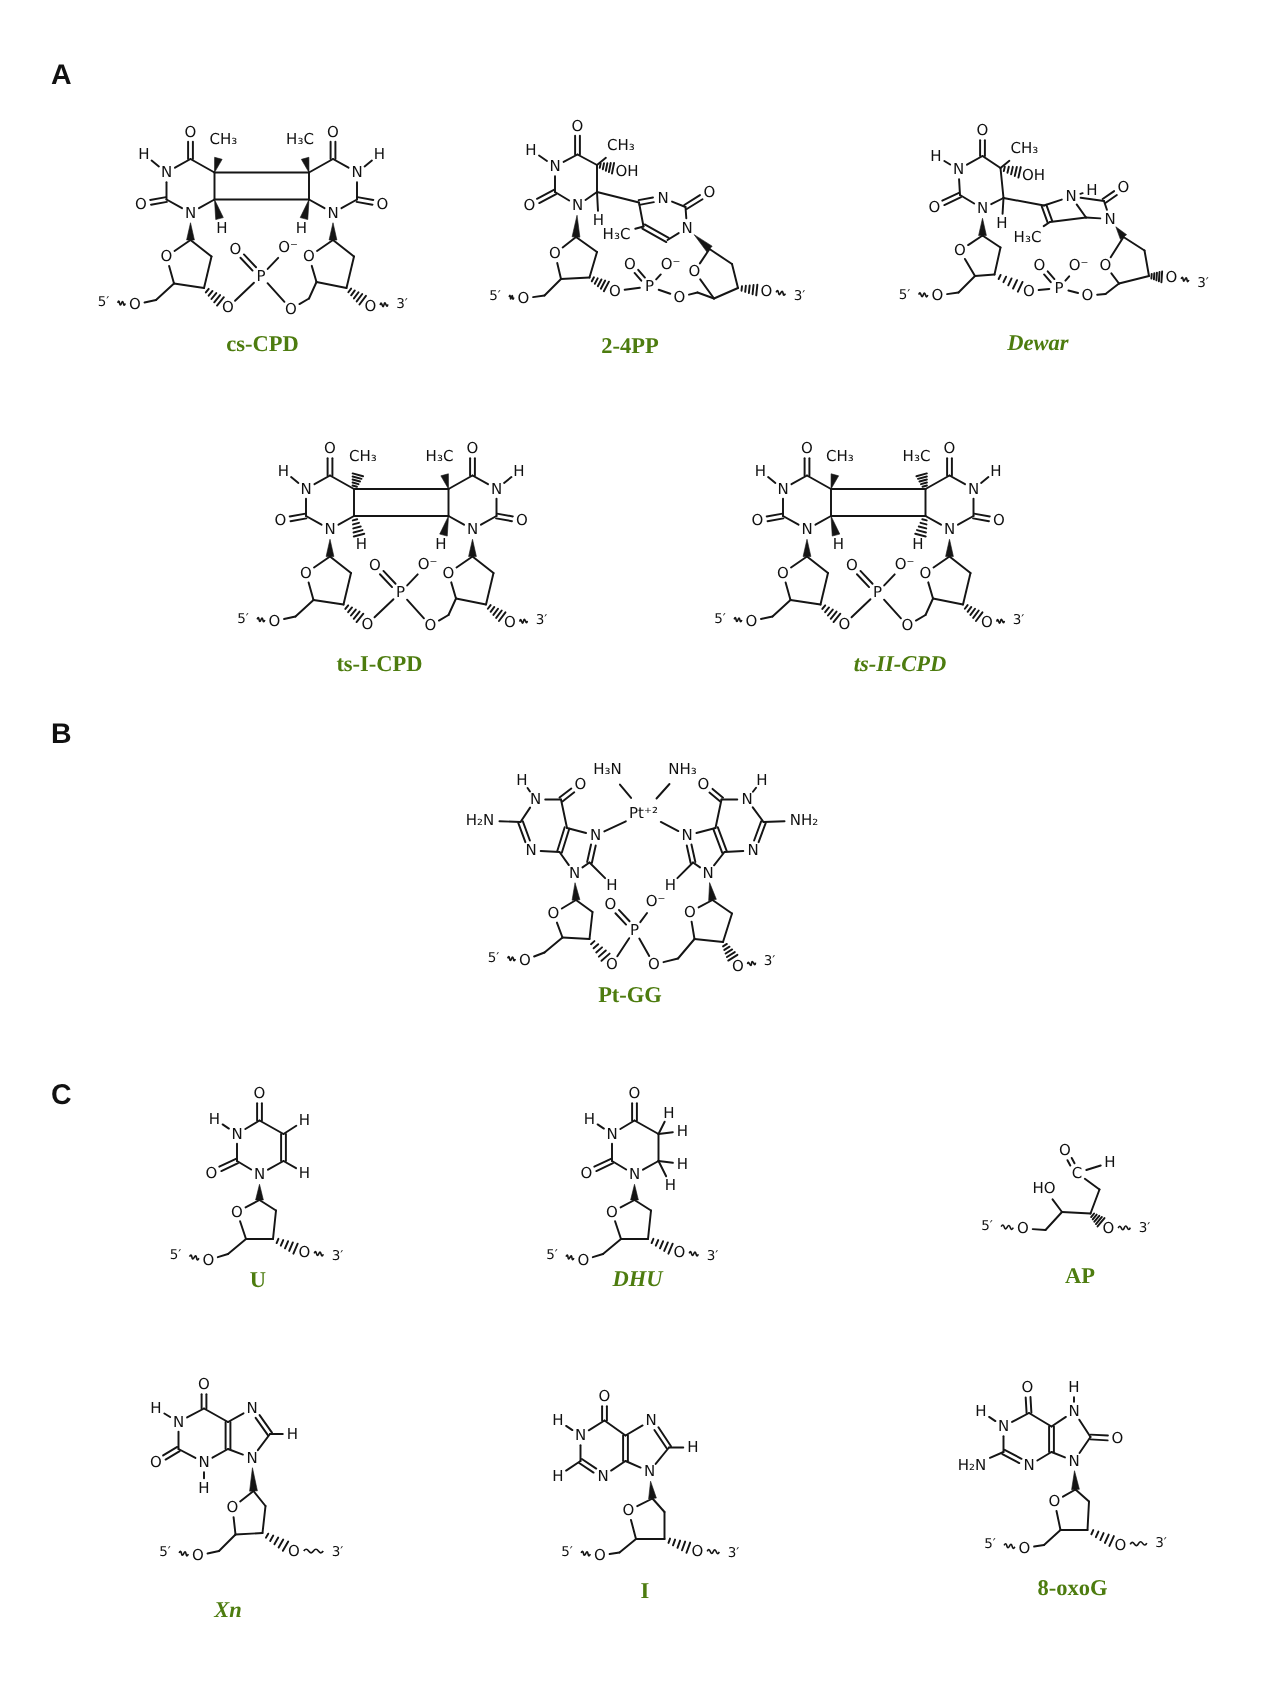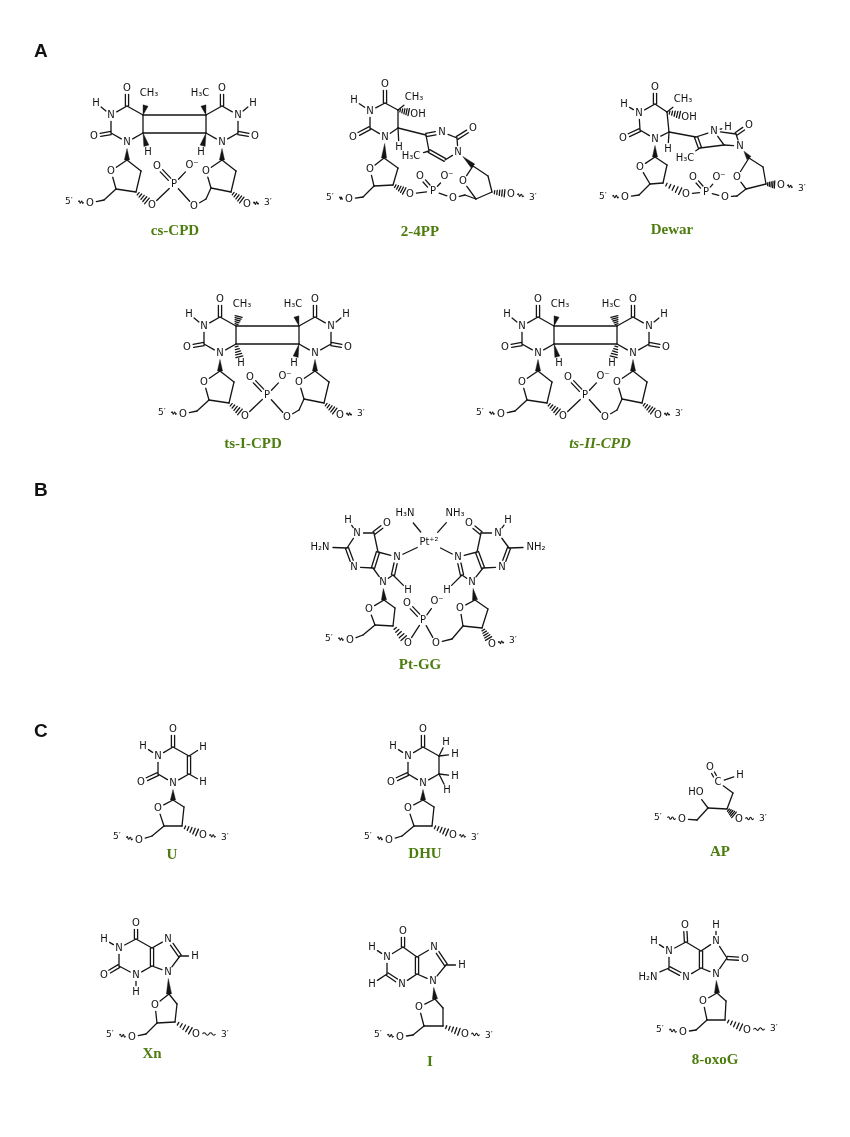--- a/index.html
+++ b/index.html
@@ -294,21 +294,21 @@
           <text x="217" y="116.3" class="al pr">3′</text>
           <text x="55" y="95.3" class="al">O</text>
           <text x="40" y="125.3" class="al">O</text>
           <text x="18" y="124.3" class="al pr">5′</text>
           <text x="101" y="122.3" class="al">O</text>
           <text x="121" y="120.3" class="al">P</text>
           <text x="108" y="105.3" class="al">O</text>
           <text x="134" y="105.3" class="al">O⁻</text>
           <text x="140" y="125.3" class="al">O</text>
         </svg>
-        <div class="mol-label" style="left: 87px; top: 146px;">Dewar</div>
+        <div class="mol-label" style="left: 107px; top: 146px; font-style: italic;">Dewar</div>
       </div>
       <div class="structure" style="left: 150px; top: 285px;">
         <svg width="235" height="140" viewBox="0 0 235 140">
           <line x1="64.33475900869043" y1="64.81330194238836" x2="54" y2="59" class="bd"></line>
           <line x1="54" y1="59" x2="54" y2="47.5" class="bd"></line>
           <line x1="59.665240991309574" y1="37.813301942388364" x2="70" y2="32" class="bd"></line>
           <line x1="70" y1="32" x2="86" y2="41" class="bd"></line>
           <line x1="86" y1="41" x2="86" y2="59" class="bd"></line>
           <line x1="86" y1="59" x2="75.66524099130957" y2="64.81330194238836" class="bd"></line>
           <line x1="53.721943465745525" y1="57.4243463058913" x2="43.123036598062114" y2="59.29474163548249" class="bd"></line>
@@ -695,21 +695,21 @@
           <text x="95" y="67.3" class="al">H</text>
           <text x="87" y="81.3" class="al">H</text>
           <text x="86" y="33.3" class="al">H</text>
           <text x="95" y="45.3" class="al">H</text>
           <text x="48" y="99.3" class="al">O</text>
           <text x="29" y="131.3" class="al">O</text>
           <text x="8" y="127.3" class="al pr">5′</text>
           <text x="93" y="126.3" class="al">O</text>
           <text x="115" y="128.3" class="al pr">3′</text>
         </svg>
-        <div class="mol-label" style="left: 65px; top: 133px;">DHU</div>
+        <div class="mol-label" style="left: 65px; top: 133px; font-style: italic;">DHU</div>
       </div>
       <div class="structure" style="left: 628px; top: 752px;">
         <svg width="200" height="85" viewBox="0 0 200 85">
           <line x1="88.35294117647058" y1="23.511764705882353" x2="86.47058823529412" y2="19.98235294117647" class="bd"></line>
           <line x1="85.52941176470588" y1="25.01764705882353" x2="83.64705882352942" y2="21.488235294117647" class="bd"></line>
           <line x1="96.1940175700862" y1="28.029176227699846" x2="105.8059824299138" y2="24.970823772300154" class="bd"></line>
           <line x1="95.24163247306208" y1="33.843863813578864" x2="105" y2="41" class="bd"></line>
           <line x1="105" y1="41" x2="99" y2="57" class="bd"></line>
           <line x1="99" y1="57" x2="80" y2="56" class="bd"></line>
           <line x1="80" y1="56" x2="73.7" y2="47.6" class="bd"></line>
@@ -777,21 +777,21 @@
           <text x="51" y="83.3" class="al">H</text>
           <text x="83" y="30.3" class="al">N</text>
           <text x="110" y="47.3" class="al">H</text>
           <text x="83" y="63.3" class="al">N</text>
           <text x="70" y="96.3" class="al">O</text>
           <text x="47" y="128.3" class="al">O</text>
           <text x="25" y="125.3" class="al pr">5′</text>
           <text x="111" y="125.3" class="al">O</text>
           <text x="140" y="125.3" class="al pr">3′</text>
         </svg>
-        <div class="mol-label" style="left: 67px; top: 133px;">Xn</div>
+        <div class="mol-label" style="left: 67px; top: 154px; font-style: italic;">Xn</div>
       </div>
       <div class="structure" style="left: 357px; top: 912px;">
         <svg width="210" height="132" viewBox="0 0 210 132">
           <line x1="35.511988976033074" y1="41.55500688997933" x2="46" y2="35" class="bd"></line>
           <line x1="46" y1="35" x2="60" y2="45" class="bd"></line>
           <line x1="58.4" y1="45" x2="58.4" y2="62" class="bd"></line>
           <line x1="61.6" y1="45" x2="61.6" y2="62" class="bd"></line>
           <line x1="60" y1="62" x2="50.408326913195985" y2="68.394448724536" class="bd"></line>
           <line x1="40.47919340076438" y1="67.06316825359545" x2="30.887520313960366" y2="60.66871952905945" class="bd"></line>
           <line x1="38.70415277284365" y1="69.72572919547656" x2="29.112479686039634" y2="63.33128047094055" class="bd"></line>

